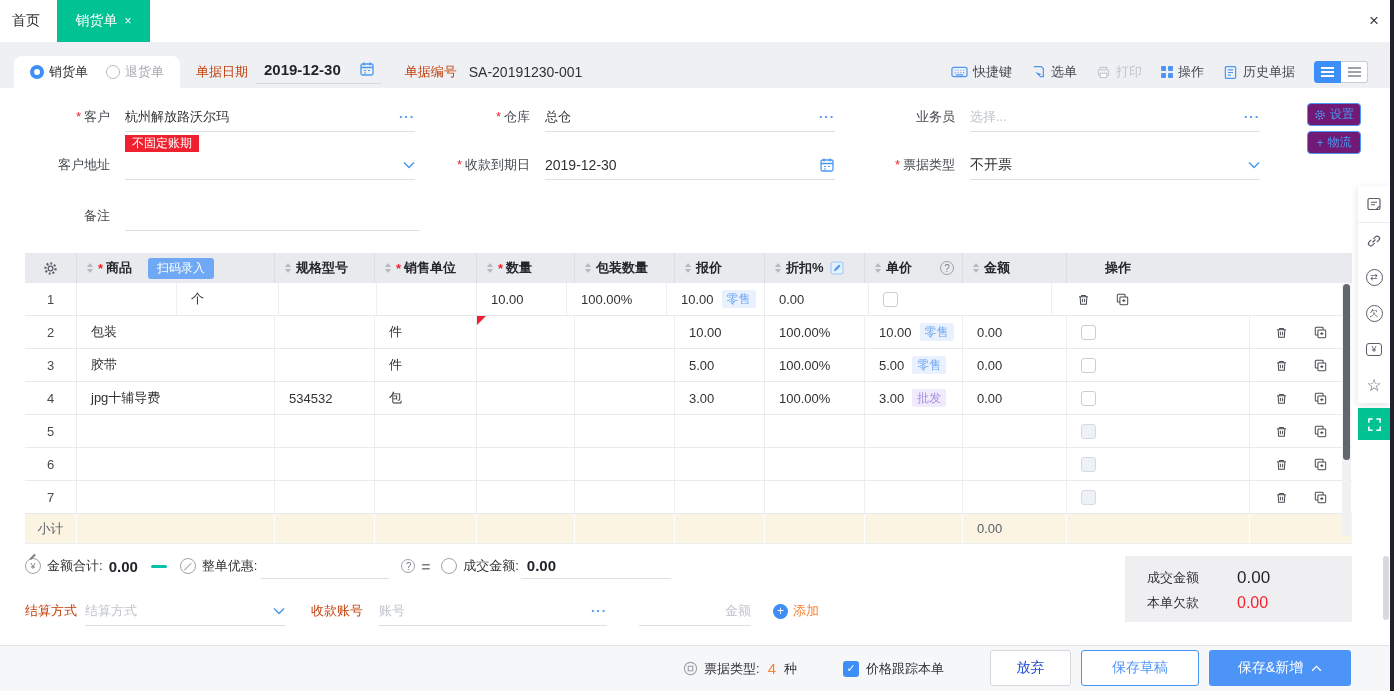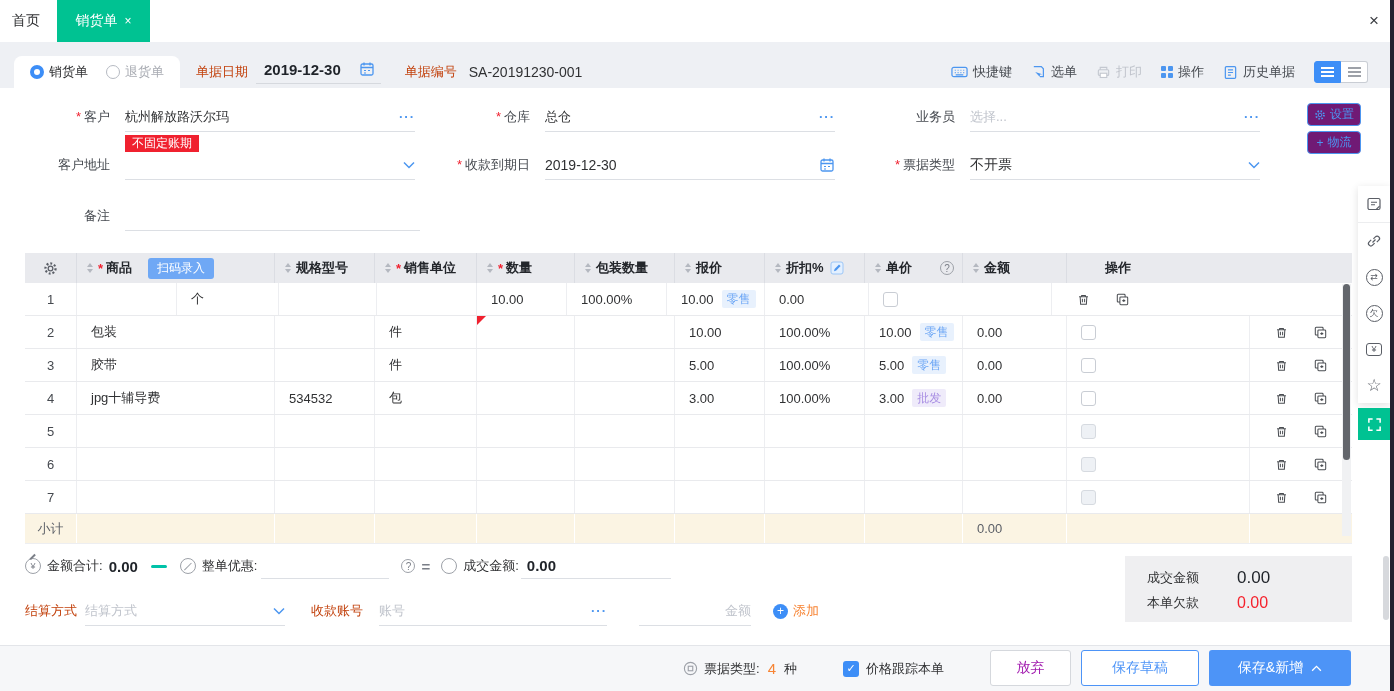--- a/index.html
+++ b/index.html
@@ -103,21 +103,21 @@
   .pluscirc{width:15px;height:15px;border-radius:50%;background:#3D8EF7;color:#fff;font-size:12px;line-height:1;display:flex;align-items:center;justify-content:center;}
   .addbtn{display:flex;align-items:center;gap:5px;margin-left:22px;}
   .addtxt{color:#F78434;}
   
   .footer{position:absolute;left:0;top:645px;width:1394px;height:46px;background:#F6F7F9;border-top:1px solid #E3E5E9;box-sizing:border-box;}
   .kinds{position:absolute;left:683px;top:0;height:45px;display:flex;align-items:center;gap:6px;}
   .kinds .cnt{color:#F78434;font-size:15px;margin:0 2px;}
   .track{position:absolute;left:843px;top:0;height:45px;display:flex;align-items:center;gap:7px;}
   .cbk{width:16px;height:16px;background:#3D8EF7;border-radius:3px;color:#fff;font-size:11px;display:flex;align-items:center;justify-content:center;}
   .fbtn{position:absolute;top:4px;height:36px;border-radius:3px;display:flex;align-items:center;justify-content:center;font-size:14px;box-sizing:border-box;}
-  .b-cancel{left:990px;width:81px;background:#fff;border:1px solid #D5D8DD;color:#a21caf;}
+  .b-cancel{left:990px;width:81px;background:#fff;border:1px solid #D5D8DD;color:#1d4ed8;}
   .b-draft{left:1081px;width:118px;background:#fff;border:1px solid #4D94F7;color:#4D94F7;}
   .b-save{left:1209px;width:142px;background:#4D94F7;color:#fff;gap:8px;}
   
   .siderail{position:absolute;left:1358px;top:186px;width:32px;background:#fff;box-shadow:0 2px 8px rgba(0,0,0,.12);}
   .sic{height:36px;display:flex;align-items:center;justify-content:center;color:#5A5E66;}
   .sic.divb{border-bottom:1px solid #ECEDEF;}
   .mini-circ{width:17px;height:17px;border:1.2px solid #5A5E66;border-radius:50%;display:flex;align-items:center;justify-content:center;font-size:9px;box-sizing:border-box;}
   .mini-rect{width:16px;height:13px;border:1.2px solid #5A5E66;border-radius:3px;display:flex;align-items:center;justify-content:center;font-size:9px;box-sizing:border-box;}
   .star-g{font-size:17px;color:#5A5E66;}
   .expand{position:absolute;left:1358px;top:408px;width:32px;height:32px;background:#00C292;display:flex;align-items:center;justify-content:center;}

